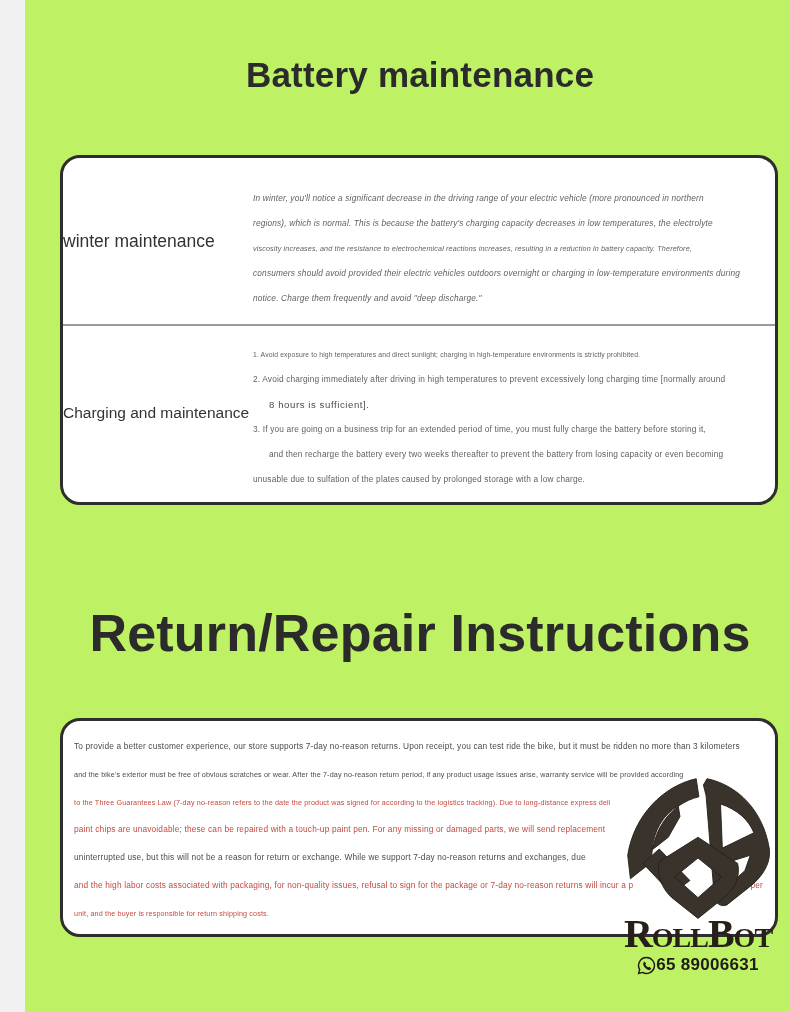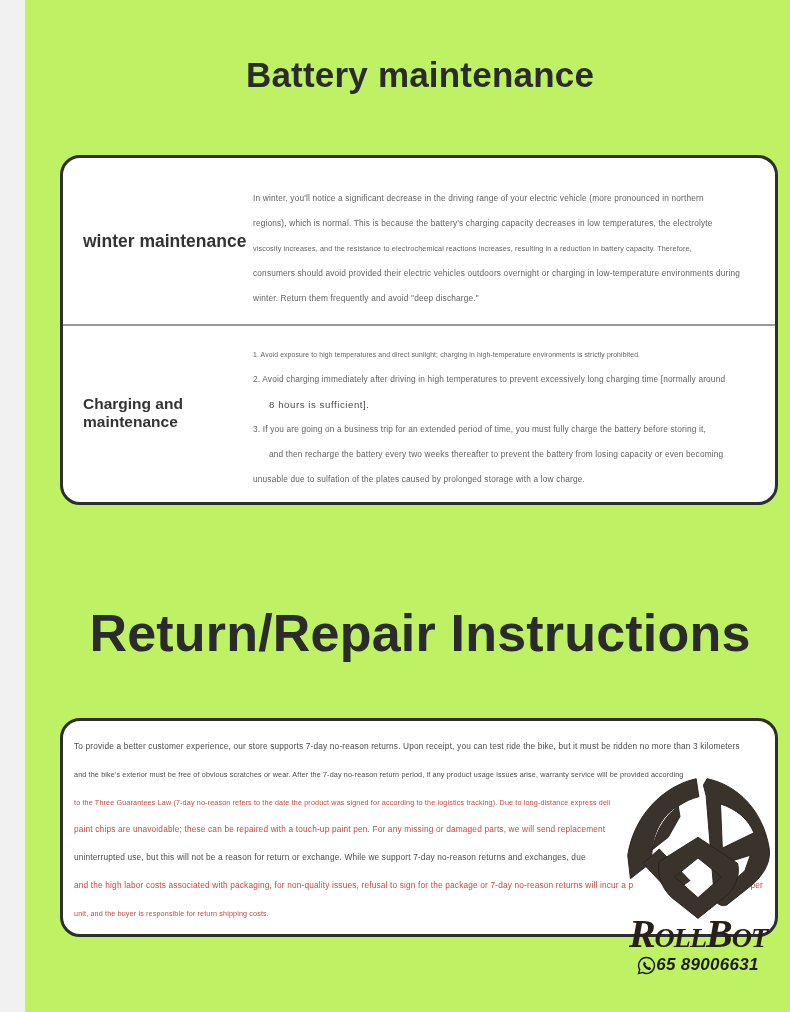--- a/index.html
+++ b/index.html
@@ -15,43 +15,43 @@
   .t2 { top:603px; font-size:52px; }
 
   .card { position:absolute; left:35px; width:718px; background:#ffffff;
     border:3px solid #2e2e2e; border-radius:20px; }
   .card1 { top:155px; height:350px; }
   .card2 { top:718px; height:219px; padding:12px 8px 0 11px; }
 
   .crow { display:flex; }
   .crow1 { height:166px; }
   .crow2 { height:174px; }
-  .clabel { width:190px; display:flex; align-items:center; padding-left:20px;
-    color:#333333;font-weight:bold; }
+  .clabel { width:190px; display:flex; align-items:center; padding-left:0;
+    color:#333333; }
   .crow1 .clabel { font-size:17.5px; }
   .crow2 .clabel { font-size:15.5px; }
   .ctext { flex:1; }
-  .crow1 .ctext { padding-top:28px; }
+  .crow1 .ctext { padding-top:28px;font-style:italic; }
   .crow2 .ctext { padding-top:16px; }
   .divider { height:0; border-top:2px solid #9b9b9b; }
 
   .tl { white-space:nowrap; position:relative; line-height:25px;
     letter-spacing:0.02em; color:#5f5f5f; }
   .card2 .tl { line-height:27.8px; }
   .tl.xs { font-size:6.8px; }
   .tl.sm { font-size:7.2px; }
   .tl.md { font-size:8.3px; }
   .tl.lg { font-size:9.6px; letter-spacing:0.06em; color:#4c4c4c; }
   .tl.ind { padding-left:16px; }
   .tl.c-red { color:#c5493f; }
   .tl.c-black { color:#4a4a4a; }
   .frag { position:absolute; right:4px; top:0; }
 
   .brand { position:absolute; left:583px; top:776px; width:180px; z-index:10;
-    display:flex; flex-direction:column; align-items:center;font-style:italic; }
+    display:flex; flex-direction:column; align-items:center; }
   .brand svg.logo { display:block; }
   .brand-name { margin-top:-6px; font-family:"Liberation Serif", serif;
     font-weight:bold; font-variant:small-caps; font-size:40px; line-height:36px;
     letter-spacing:-1px; color:#262019; }
   .brand-phone { display:flex; align-items:center; margin-top:3px;
     font-size:17px; font-weight:bold; color:#1e1b18; letter-spacing:0.3px; }
 </style>
 </head>
 <body>
 
@@ -60,21 +60,21 @@
   <h1 class="title t1">Battery maintenance</h1>
 
   <section class="card card1">
     <div class="crow crow1">
       <div class="clabel">winter maintenance</div>
       <div class="ctext">
           <div class="tl md">In winter, you'll notice a significant decrease in the driving range of your electric vehicle (more pronounced in northern</div>
           <div class="tl md">regions), which is normal. This is because the battery's charging capacity decreases in low temperatures, the electrolyte</div>
           <div class="tl sm">viscosity increases, and the resistance to electrochemical reactions increases, resulting in a reduction in battery capacity. Therefore,</div>
           <div class="tl md">consumers should avoid provided their electric vehicles outdoors overnight or charging in low-temperature environments during</div>
-          <div class="tl md">winter. Return them frequently and avoid "deep discharge."</div>
+          <div class="tl md">notice. Charge them frequently and avoid "deep discharge."</div>
         </div>
     </div>
     <div class="divider"></div>
     <div class="crow crow2">
       <div class="clabel">Charging and maintenance</div>
       <div class="ctext">
           <div class="tl xs">1. Avoid exposure to high temperatures and direct sunlight; charging in high-temperature environments is strictly prohibited.</div>
           <div class="tl md">2. Avoid charging immediately after driving in high temperatures to prevent excessively long charging time [normally around</div>
           <div class="tl lg ind">8 hours is sufficient].</div>
           <div class="tl md">3. If you are going on a business trip for an extended period of time, you must fully charge the battery before storing it,</div>

